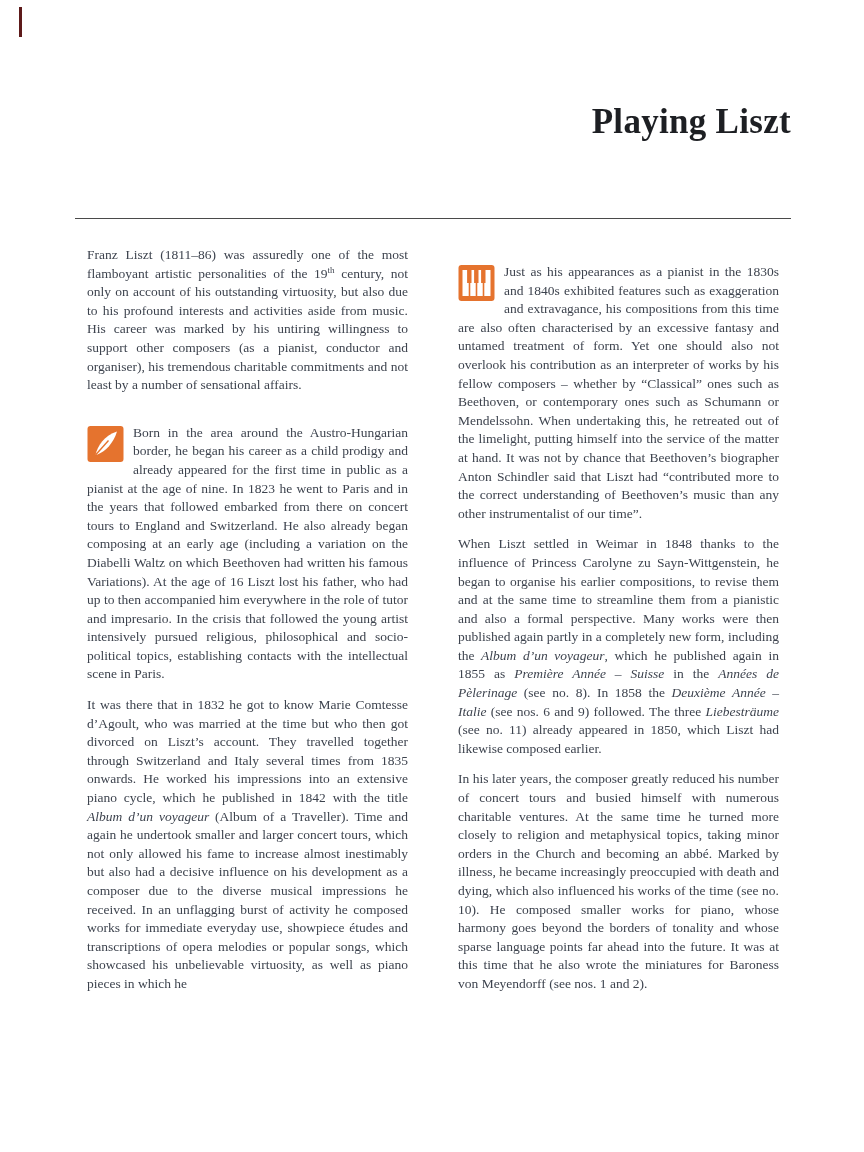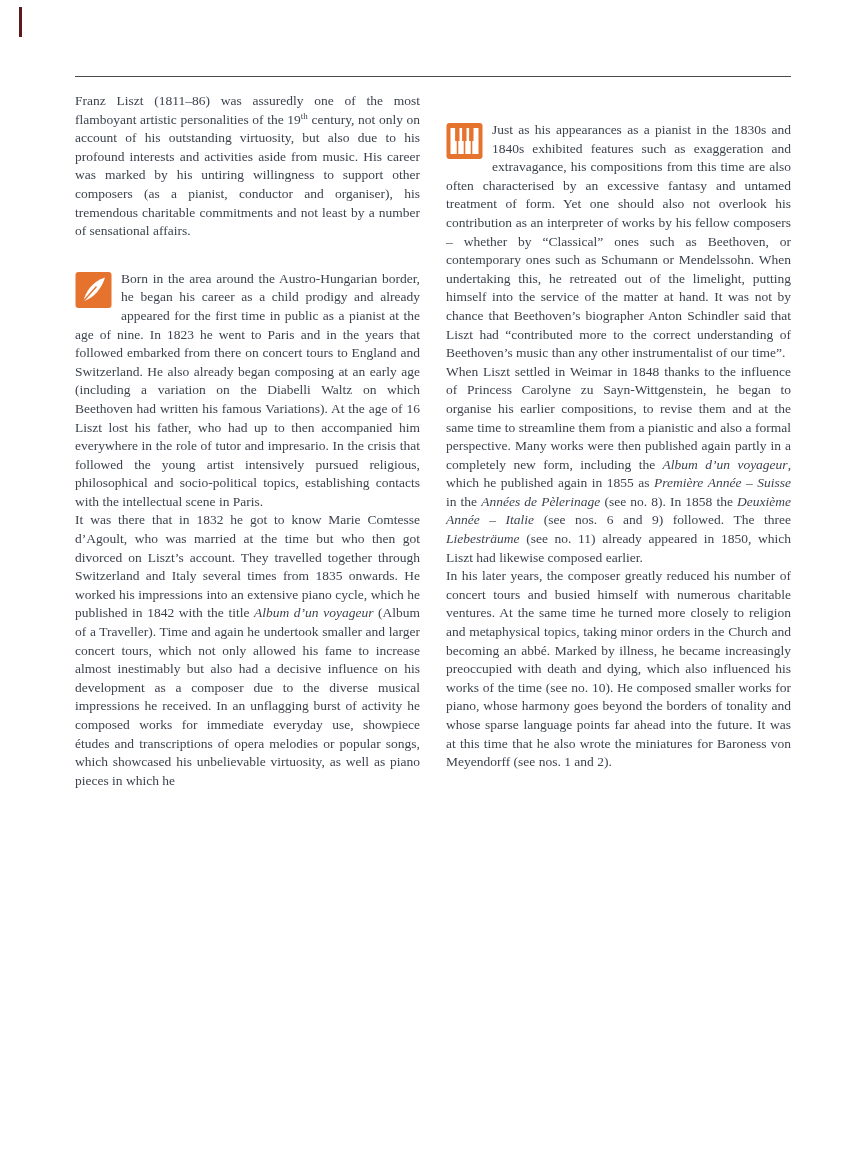--- a/index.html
+++ b/index.html
@@ -52,21 +52,21 @@
     gap: 26px;
   }
   .col {
     width: 345px;
     font-size: 13.5px;
     line-height: 18.6px;
     text-align: justify;
     hyphens: auto;
     -webkit-hyphens: auto;
   }
-  .para { margin: 0; font-family: Liberation Serif, serif; }
+  .para { margin: 12px; font-family: Liberation Serif, serif; }
   .para.gap { margin-top: 29px; }
   .dropicon {
     float: left;
     width: 37px;
     height: 36px;
     margin: 2px 9px 0 0;
   }
   .dropicon svg { display: block; width: 37px; height: 36px; }
   sup {
     font-size: 9px;
@@ -74,20 +74,21 @@
     vertical-align: super;
   }
   i { font-style: italic; }
 </style>
 </head>
 <body>
 
 <div class="sheet">
   <div class="reg-mark"></div>
   <div class="content">
+    <h1 class="title">Playing Liszt</h1>
     <div class="rule"></div>
     <div class="columns">
 
       <div class="col">
         <p class="para">Franz Liszt (1811–86) was assuredly one of the most flamboyant artistic personalities of the 19<sup>th</sup> century, not only on account of his outstanding virtuosity, but also due to his profound interests and activities aside from music. His career was marked by his untiring willingness to support other composers (as a pianist, conductor and organiser), his tremendous charitable commitments and not least by a number of sensational affairs.</p>
         <p class="para gap"><span class="dropicon">
               <svg viewBox="0 0 36 36" xmlns="http://www.w3.org/2000/svg">
                 <rect width="36" height="36" rx="3" fill="#e5732e"></rect>
                 <path d="M8 29 C10 19.5 17 9.5 29.5 5.5 C26 17 18 25.5 10 28.5 Z" fill="#ffffff"></path>
                 <path d="M8 29 L21 14.5" stroke="#e5732e" stroke-width="1.4" fill="none"></path>

